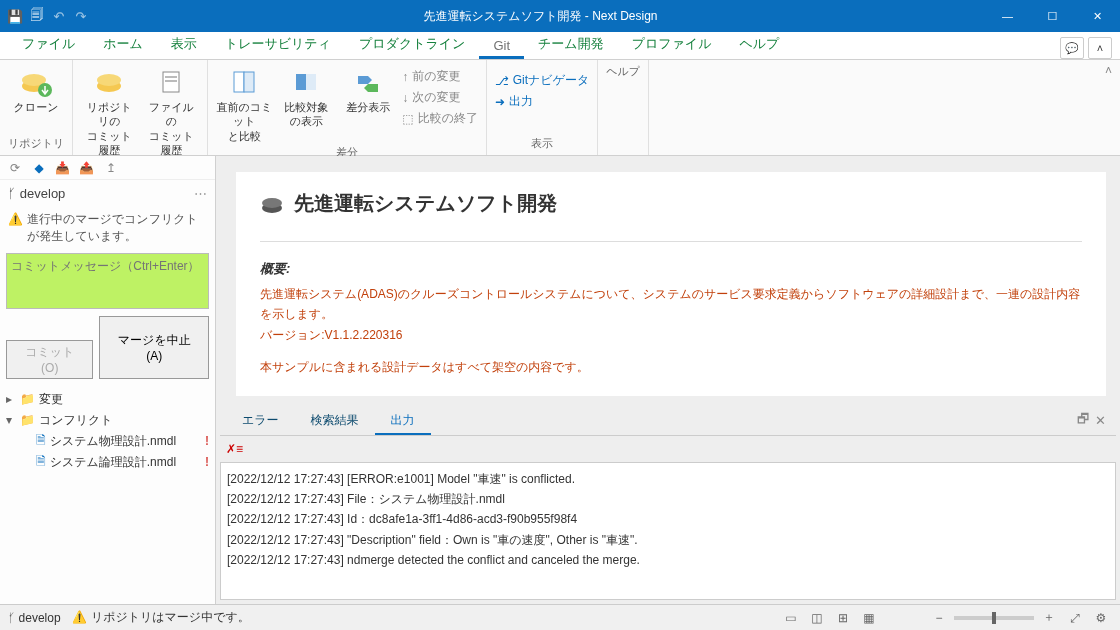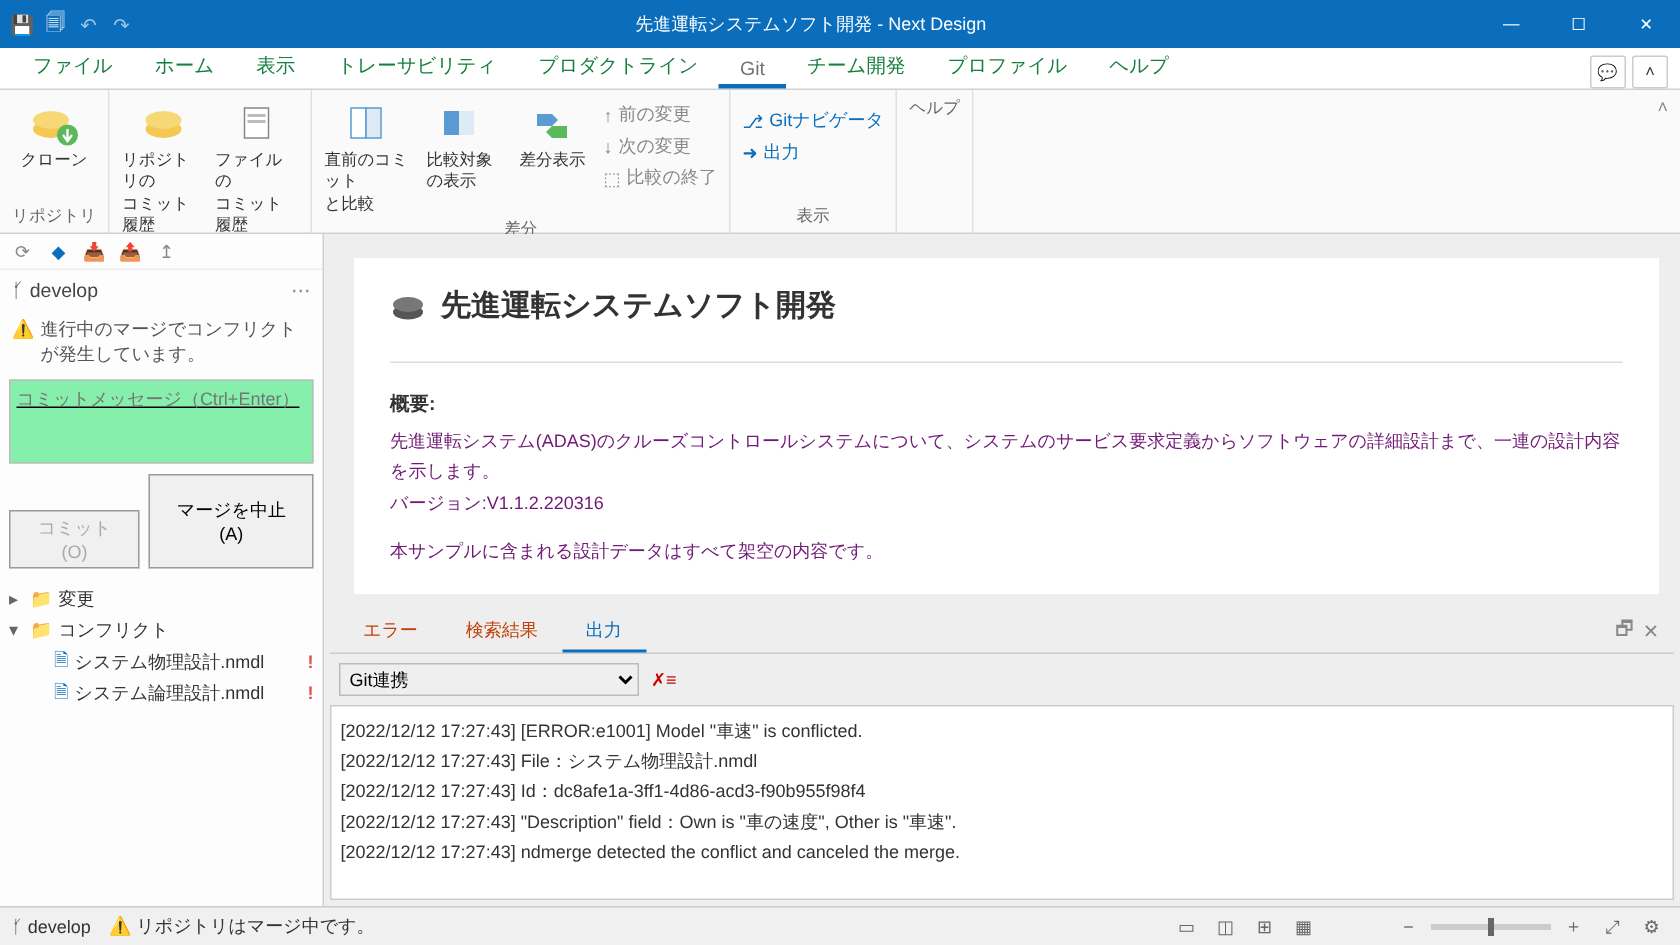--- a/index.html
+++ b/index.html
@@ -14,50 +14,50 @@
 .tabs .tab { padding:6px 14px; font-size:13px; cursor:pointer; color:#15803d; }
 .tabs .tab.active { color:#737373; border-bottom:3px solid #0a6ebd; padding-bottom:3px; }
 .tabs .right { margin-left:auto; display:flex; gap:4px; }
 .tabs .right span { width:24px; height:22px; border:1px solid #ccc; display:flex; align-items:center; justify-content:center; border-radius:2px; cursor:pointer; font-size:11px; }
 .ribbon { height:96px; display:flex; background:#fafafa; border-bottom:1px solid #d0d0d0; }
 .rgroup { border-right:1px solid #e0e0e0; padding:2px 8px 0 8px; display:flex; flex-direction:column; }
 .rgroup .btns { display:flex; gap:6px; flex:1; }
 .rgroup .lbl { text-align:center; font-size:11px; color:#666; padding:2px 0 4px 0; }
 .bigbtn { display:flex; flex-direction:column; align-items:center; justify-content:flex-start; width:56px; padding-top:4px; cursor:pointer; }
 .bigbtn .ico { width:32px; height:32px; display:flex; align-items:center; justify-content:center; }
-.bigbtn .txt { font-size:11px; text-align:left; line-height:1.3; margin-top:2px; color:#333; }
+.bigbtn .txt { font-size:11px; text-align:center; line-height:1.3; margin-top:2px; color:#333; }
 .slist { display:flex; flex-direction:column; gap:4px; padding-top:6px; }
 .slist .sitem { display:flex; align-items:center; gap:4px; font-size:12px; color:#888; cursor:pointer; }
 .main { display:flex; height:calc(630px - 32px - 28px - 96px - 26px); }
 .left { width:216px; border-right:1px solid #d0d0d0; display:flex; flex-direction:column; background:#fdfdfd; }
 .left .toolbar { height:24px; display:flex; align-items:center; gap:6px; padding:0 6px; border-bottom:1px solid #eee; }
 .left .toolbar span { width:18px; height:18px; display:flex; align-items:center; justify-content:center; cursor:pointer; color:#888; }
 .left .toolbar span.on { color:#0a6ebd; }
 .branchrow { display:flex; align-items:center; padding:6px 8px; font-size:13px; color:#444; }
 .branchrow .dots { margin-left:auto; cursor:pointer; color:#888; }
 .warnrow { display:flex; align-items:flex-start; gap:4px; padding:4px 8px; font-size:12px; color:#555; line-height:1.4; }
 .mbox { margin:4px 6px 6px 6px; }
-.mbox textarea { width:100%; height:56px; border:1px solid #bbb; resize:none; font-size:12px; padding:4px; background:#86efac;text-decoration:underline; }
+.mbox textarea { width:100%; height:56px; border:1px solid #bbb; resize:none; font-size:12px; padding:4px; background:#bef264; }
 .mbox .btnrow { display:flex; gap:6px; margin-top:4px; }
 .mbox button { font-size:12px; padding:3px 10px; border:1px solid #999; background:#f0f0f0; cursor:pointer; }
 .mbox button:disabled { color:#aaa;margin-top:24px; }
 .tree { padding:4px 0; font-size:12px; }
 .tree .node { display:flex; align-items:center; gap:4px; padding:2px 6px; cursor:pointer; }
 .tree .node .arrow { width:10px; color:#666; }
 .tree .file { padding-left:36px; display:flex; align-items:center; gap:4px; }
 .tree .file .bang { margin-left:auto; color:#d9534f; font-weight:bold; padding-right:6px;}
 .center { flex:1; display:flex; flex-direction:column; background:#eee; }
 .doc { margin:16px 14px 0 20px; background:#fff; padding:18px 24px; flex:0 0 auto; }
 .doc h1 { font-size:20px; font-weight:600; margin-bottom:24px; display:flex; align-items:center; gap:10px; }
 .doc hr { border:none; border-top:1px solid #ddd; margin-bottom:18px; }
-.doc .ov { font-size:13px; font-weight:600; margin-bottom:6px; }
-.doc p { font-size:12px; line-height:1.7; color:#701a75; }
+.doc .ov { font-size:13px; font-weight:600; margin-bottom:6px;font-style:italic; }
+.doc p { font-size:12px; line-height:1.7; color:#c2410c; }
 .bottom { flex:1; margin:10px 4px 4px 4px; display:flex; flex-direction:column; min-height:0; }
 .bottom .tabs2 { display:flex; border-bottom:1px solid #ccc; padding:0 6px; }
-.bottom .tabs2 .t { padding:6px 16px; font-size:12px; cursor:pointer; color:#c2410c; }
+.bottom .tabs2 .t { padding:6px 16px; font-size:12px; cursor:pointer; color:#0c4a6e; }
 .bottom .tabs2 .t.active { color:#0a6ebd; border-bottom:2px solid #0a6ebd; padding-bottom:4px; }
 .bottom .tabs2 .r { margin-left:auto; display:flex; gap:6px; align-items:center; padding-right:4px;}
 .bottom .tabs2 .r span { cursor:pointer; color:#888; font-size:13px; }
 .bottom .sel { display:flex; gap:8px; padding:6px; align-items:center;}
 .bottom select { width:200px; font-size:12px; padding:2px; border:1px solid #bbb; }
 .bottom .log { flex:1; border:1px solid #ccc; background:#fff; padding:6px; font-size:12px; font-family:Consolas,monospace; overflow:hidden; line-height:1.7; color:#333; }
 .status { height:26px; background:#f0f0f0; border-top:1px solid #ccc; display:flex; align-items:center; padding:0 8px; font-size:12px; gap:12px; }
 .status .r { margin-left:auto; display:flex; gap:4px; align-items:center; }
 .status .r span { width:22px; height:18px; display:flex; align-items:center; justify-content:center; cursor:pointer; color:#666; }
 svg { display:block; }
@@ -279,21 +279,20 @@
       <div class="tabs2">
         <div class="t">エラー</div>
         <div class="t">検索結果</div>
         <div class="t active">出力</div>
         <div class="r">
           <span>🗗</span>
           <span>✕</span>
         </div>
       </div>
       <div class="sel">
-        <select><option>Git連携</option></select>
         <span style="color:#c00;cursor:pointer">✗≡</span>
       </div>
       <div class="log">
         <div>[2022/12/12 17:27:43] [ERROR:e1001] Model "車速" is conflicted.</div>
         <div>[2022/12/12 17:27:43]   File：システム物理設計.nmdl</div>
         <div>[2022/12/12 17:27:43]   Id：dc8afe1a-3ff1-4d86-acd3-f90b955f98f4</div>
         <div>[2022/12/12 17:27:43]   "Description" field：Own is "車の速度", Other is "車速".</div>
         <div>[2022/12/12 17:27:43] ndmerge detected the conflict and canceled the merge.</div>
 
       </div>

